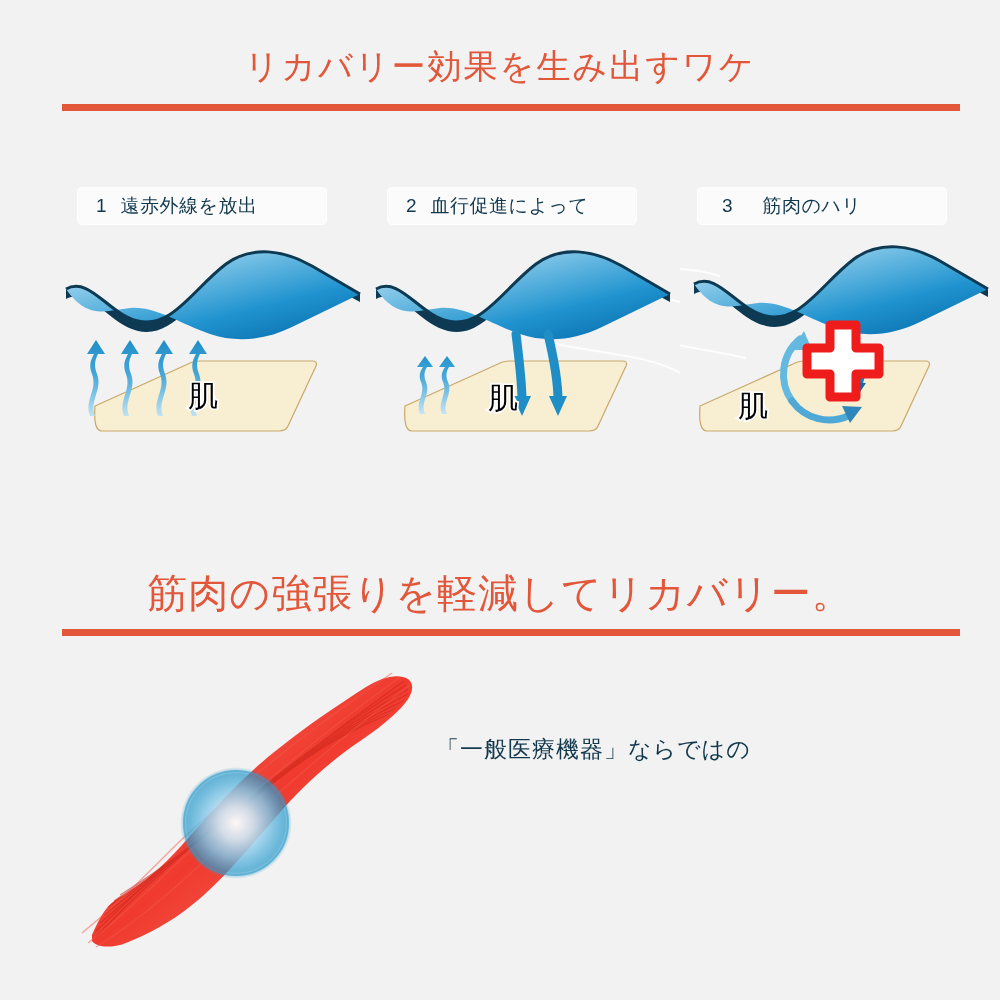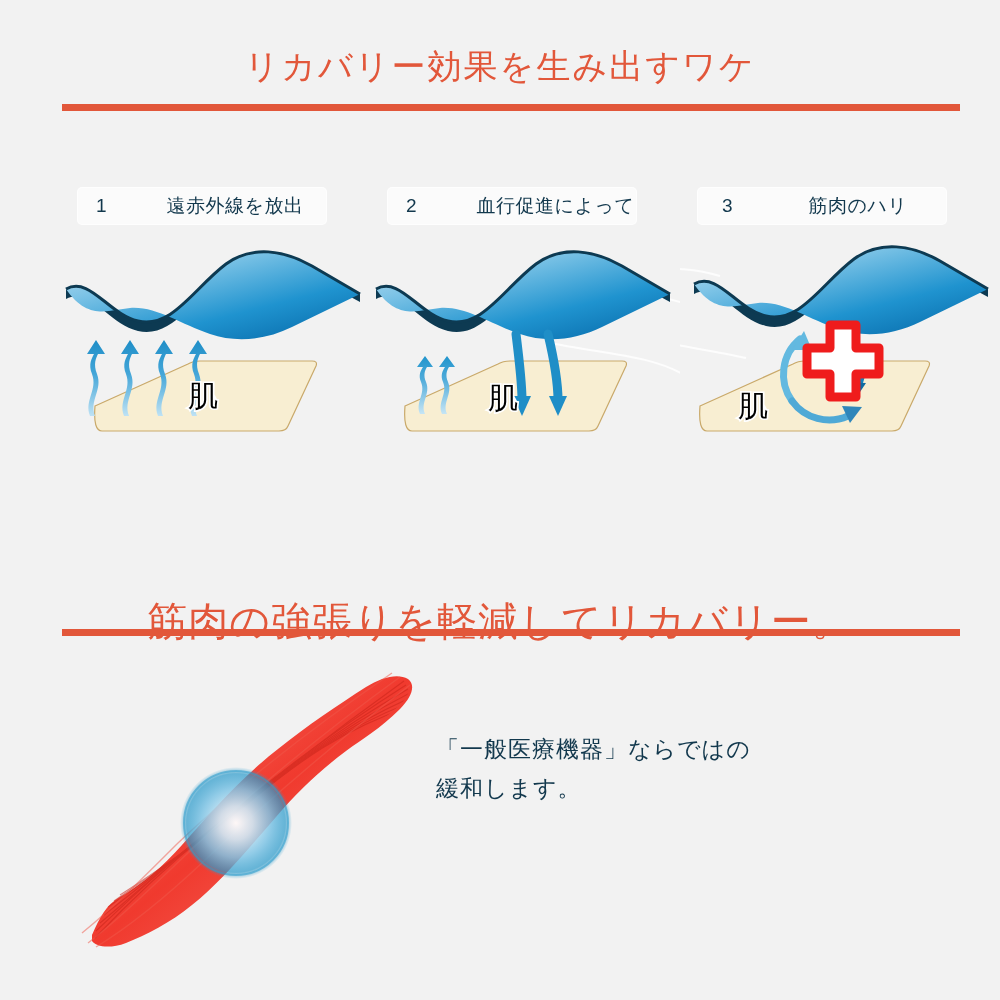--- a/index.html
+++ b/index.html
@@ -15,21 +15,21 @@
   
   .title-main{
     position:absolute; left:0; right:0;
     text-align:center;
     color:#e2573a;
     font-size:34px;
     letter-spacing:2px;
     font-weight:400;
   }
   #title-1{ top:44px; }
-  #title-2{ top:566px; font-size:40px; letter-spacing:1px;margin-top:28px;}
+  #title-2{ top:566px; font-size:40px; letter-spacing:1px;}
 
   .rule{
     position:absolute;
     height:7px;
     background:#e2573a;
     left:62px; right:40px;
   }
   #rule-1{ top:104px; }
   #rule-2{ top:629px; }
 
@@ -61,21 +61,20 @@
   }
   .step-num{
     font-size:19px;
     color:#12384d;
     font-weight:400;
   }
   .step-label{
     font-size:19px;
     color:#12384d;
     letter-spacing:0.5px;
-    margin-left:46px;
   }
   #step-3 .step-pill{ gap:30px; padding-left:24px; }
 
   .step-art{
     position:absolute;
     top:38px; left:0;
     width:310px; height:250px;
   }
 
   
@@ -346,14 +345,13 @@
 
     <g>
       <circle cx="166" cy="168" r="56" fill="url(#heatglow)"></circle>
       <circle cx="166" cy="168" r="52" fill="none" stroke="#2e9ccc" stroke-width="2" opacity="0.55"></circle>
     </g>
   </svg>
 </div>
 
 <div class="body-copy">
   <div>「一般医療機器」ならではの</div>
-  <div>緩和します。</div>
 </div>
 
 </body></html>

